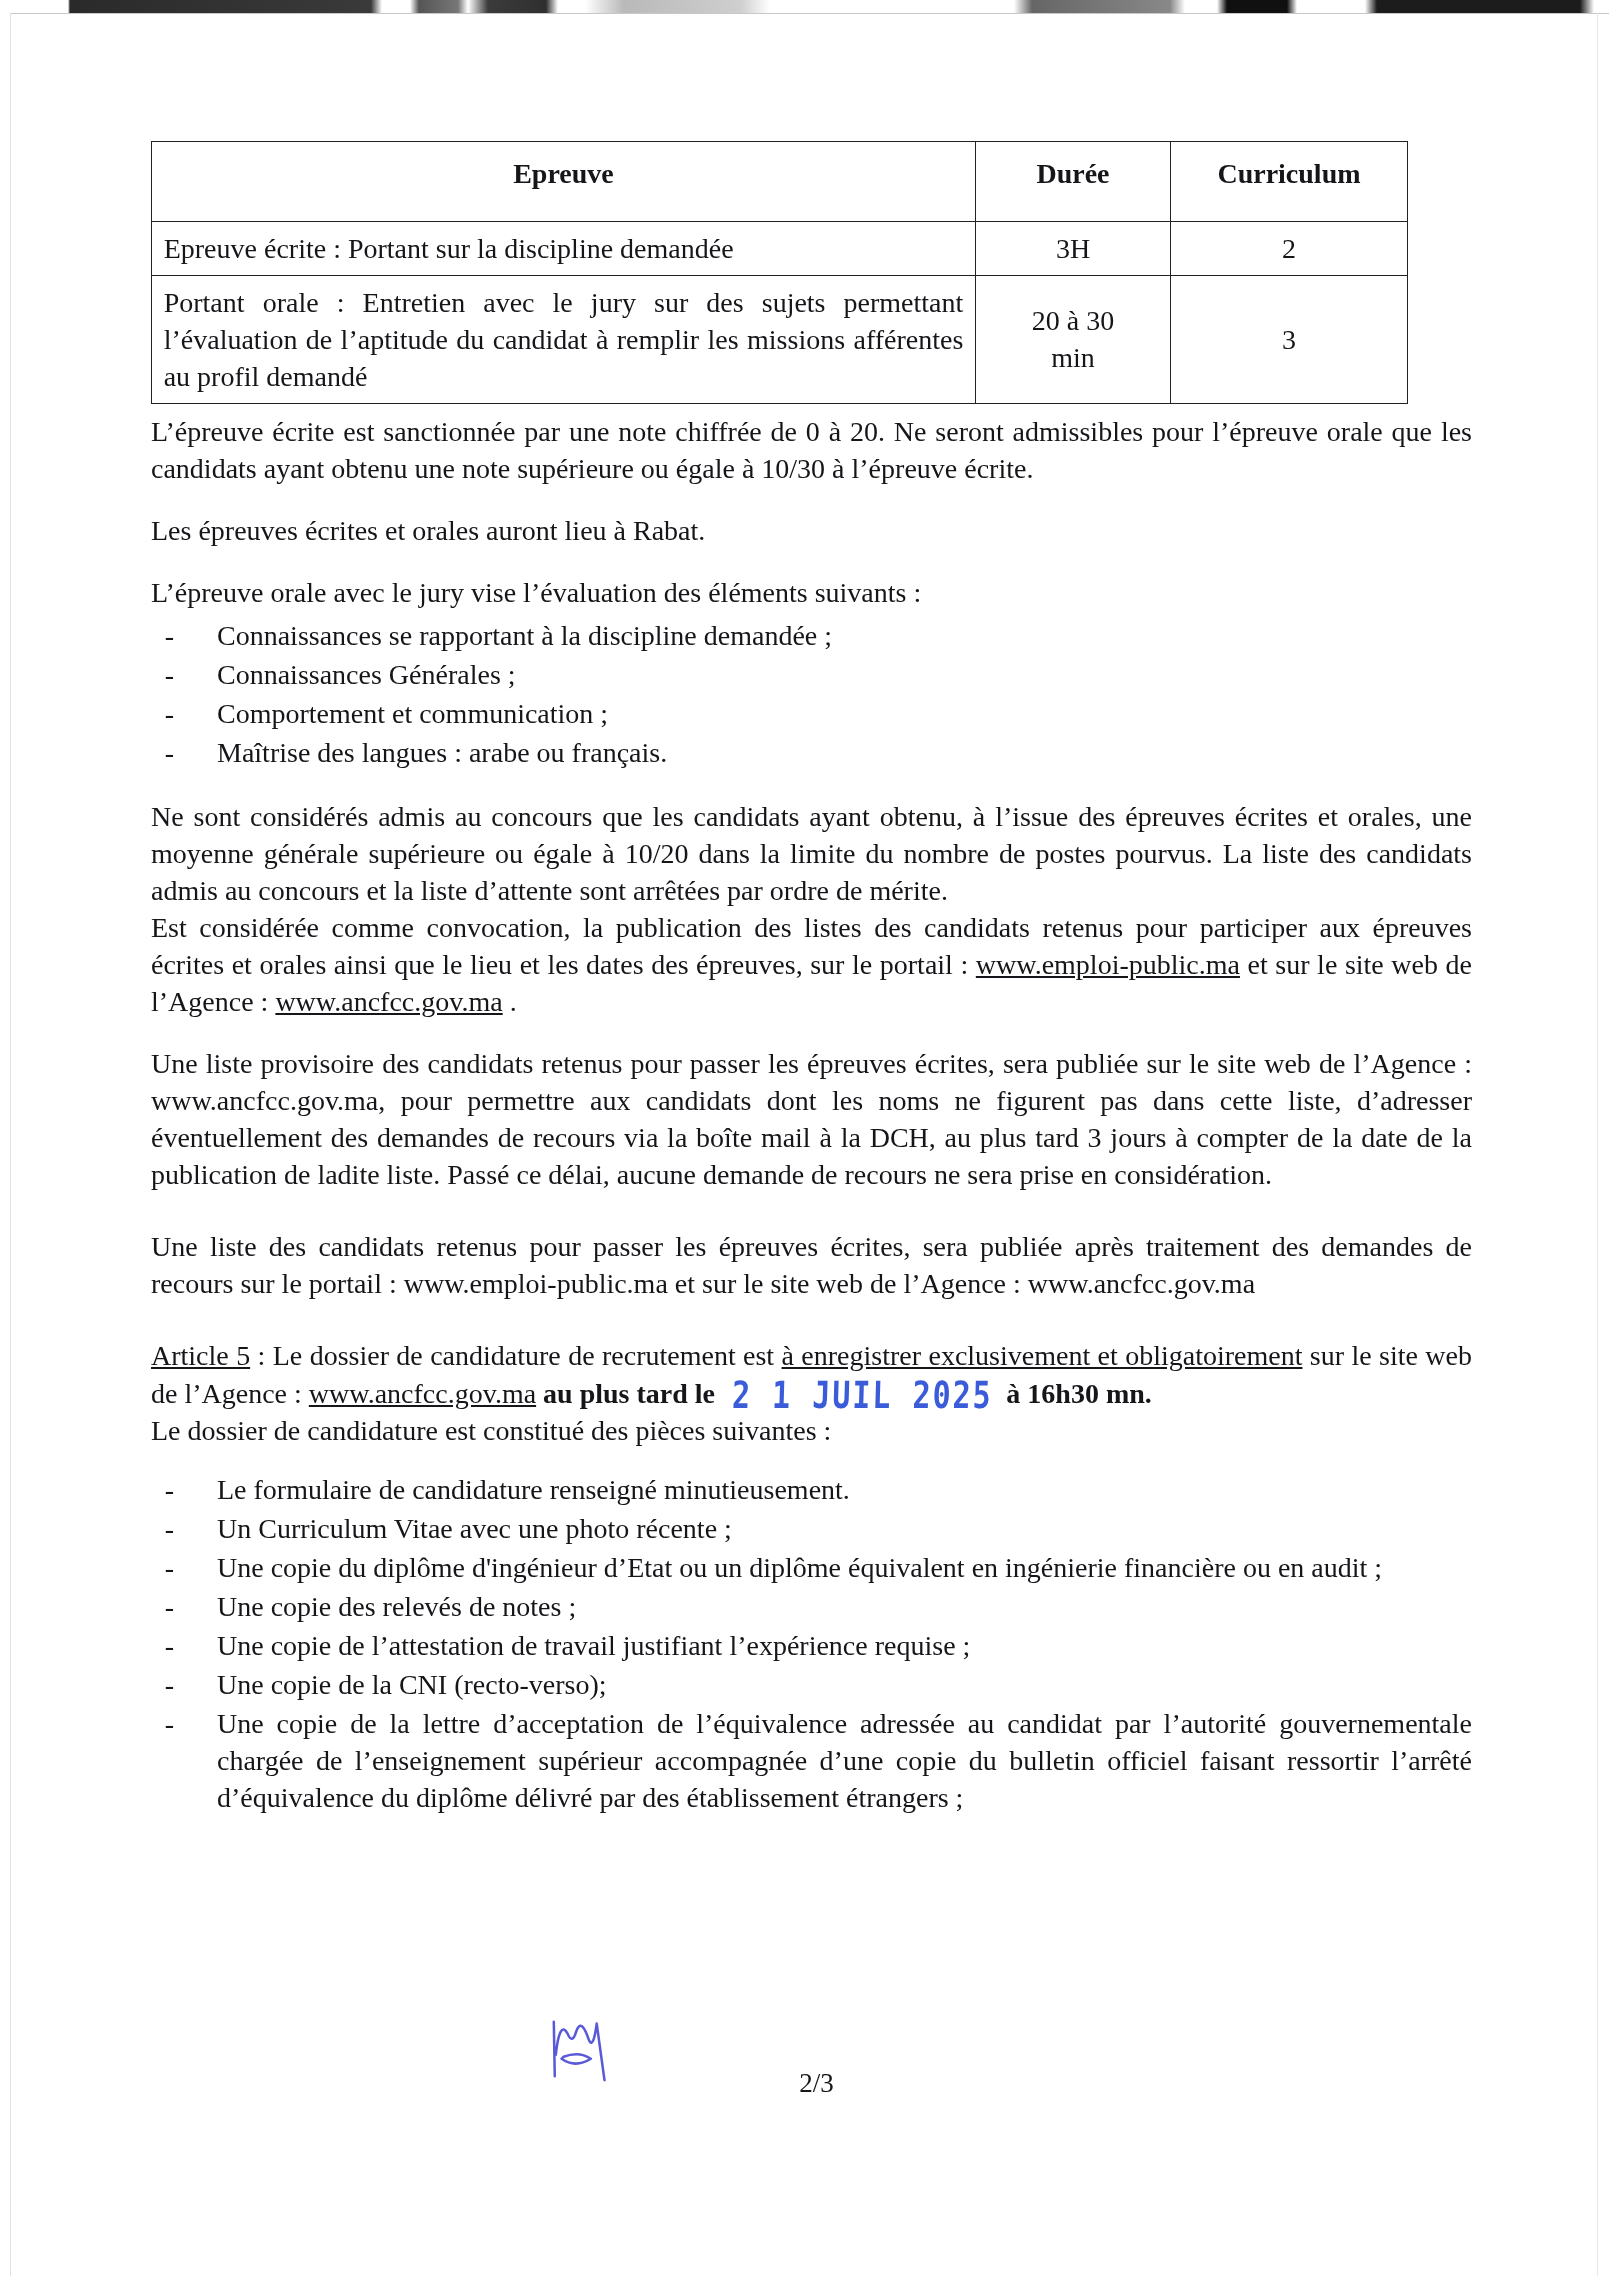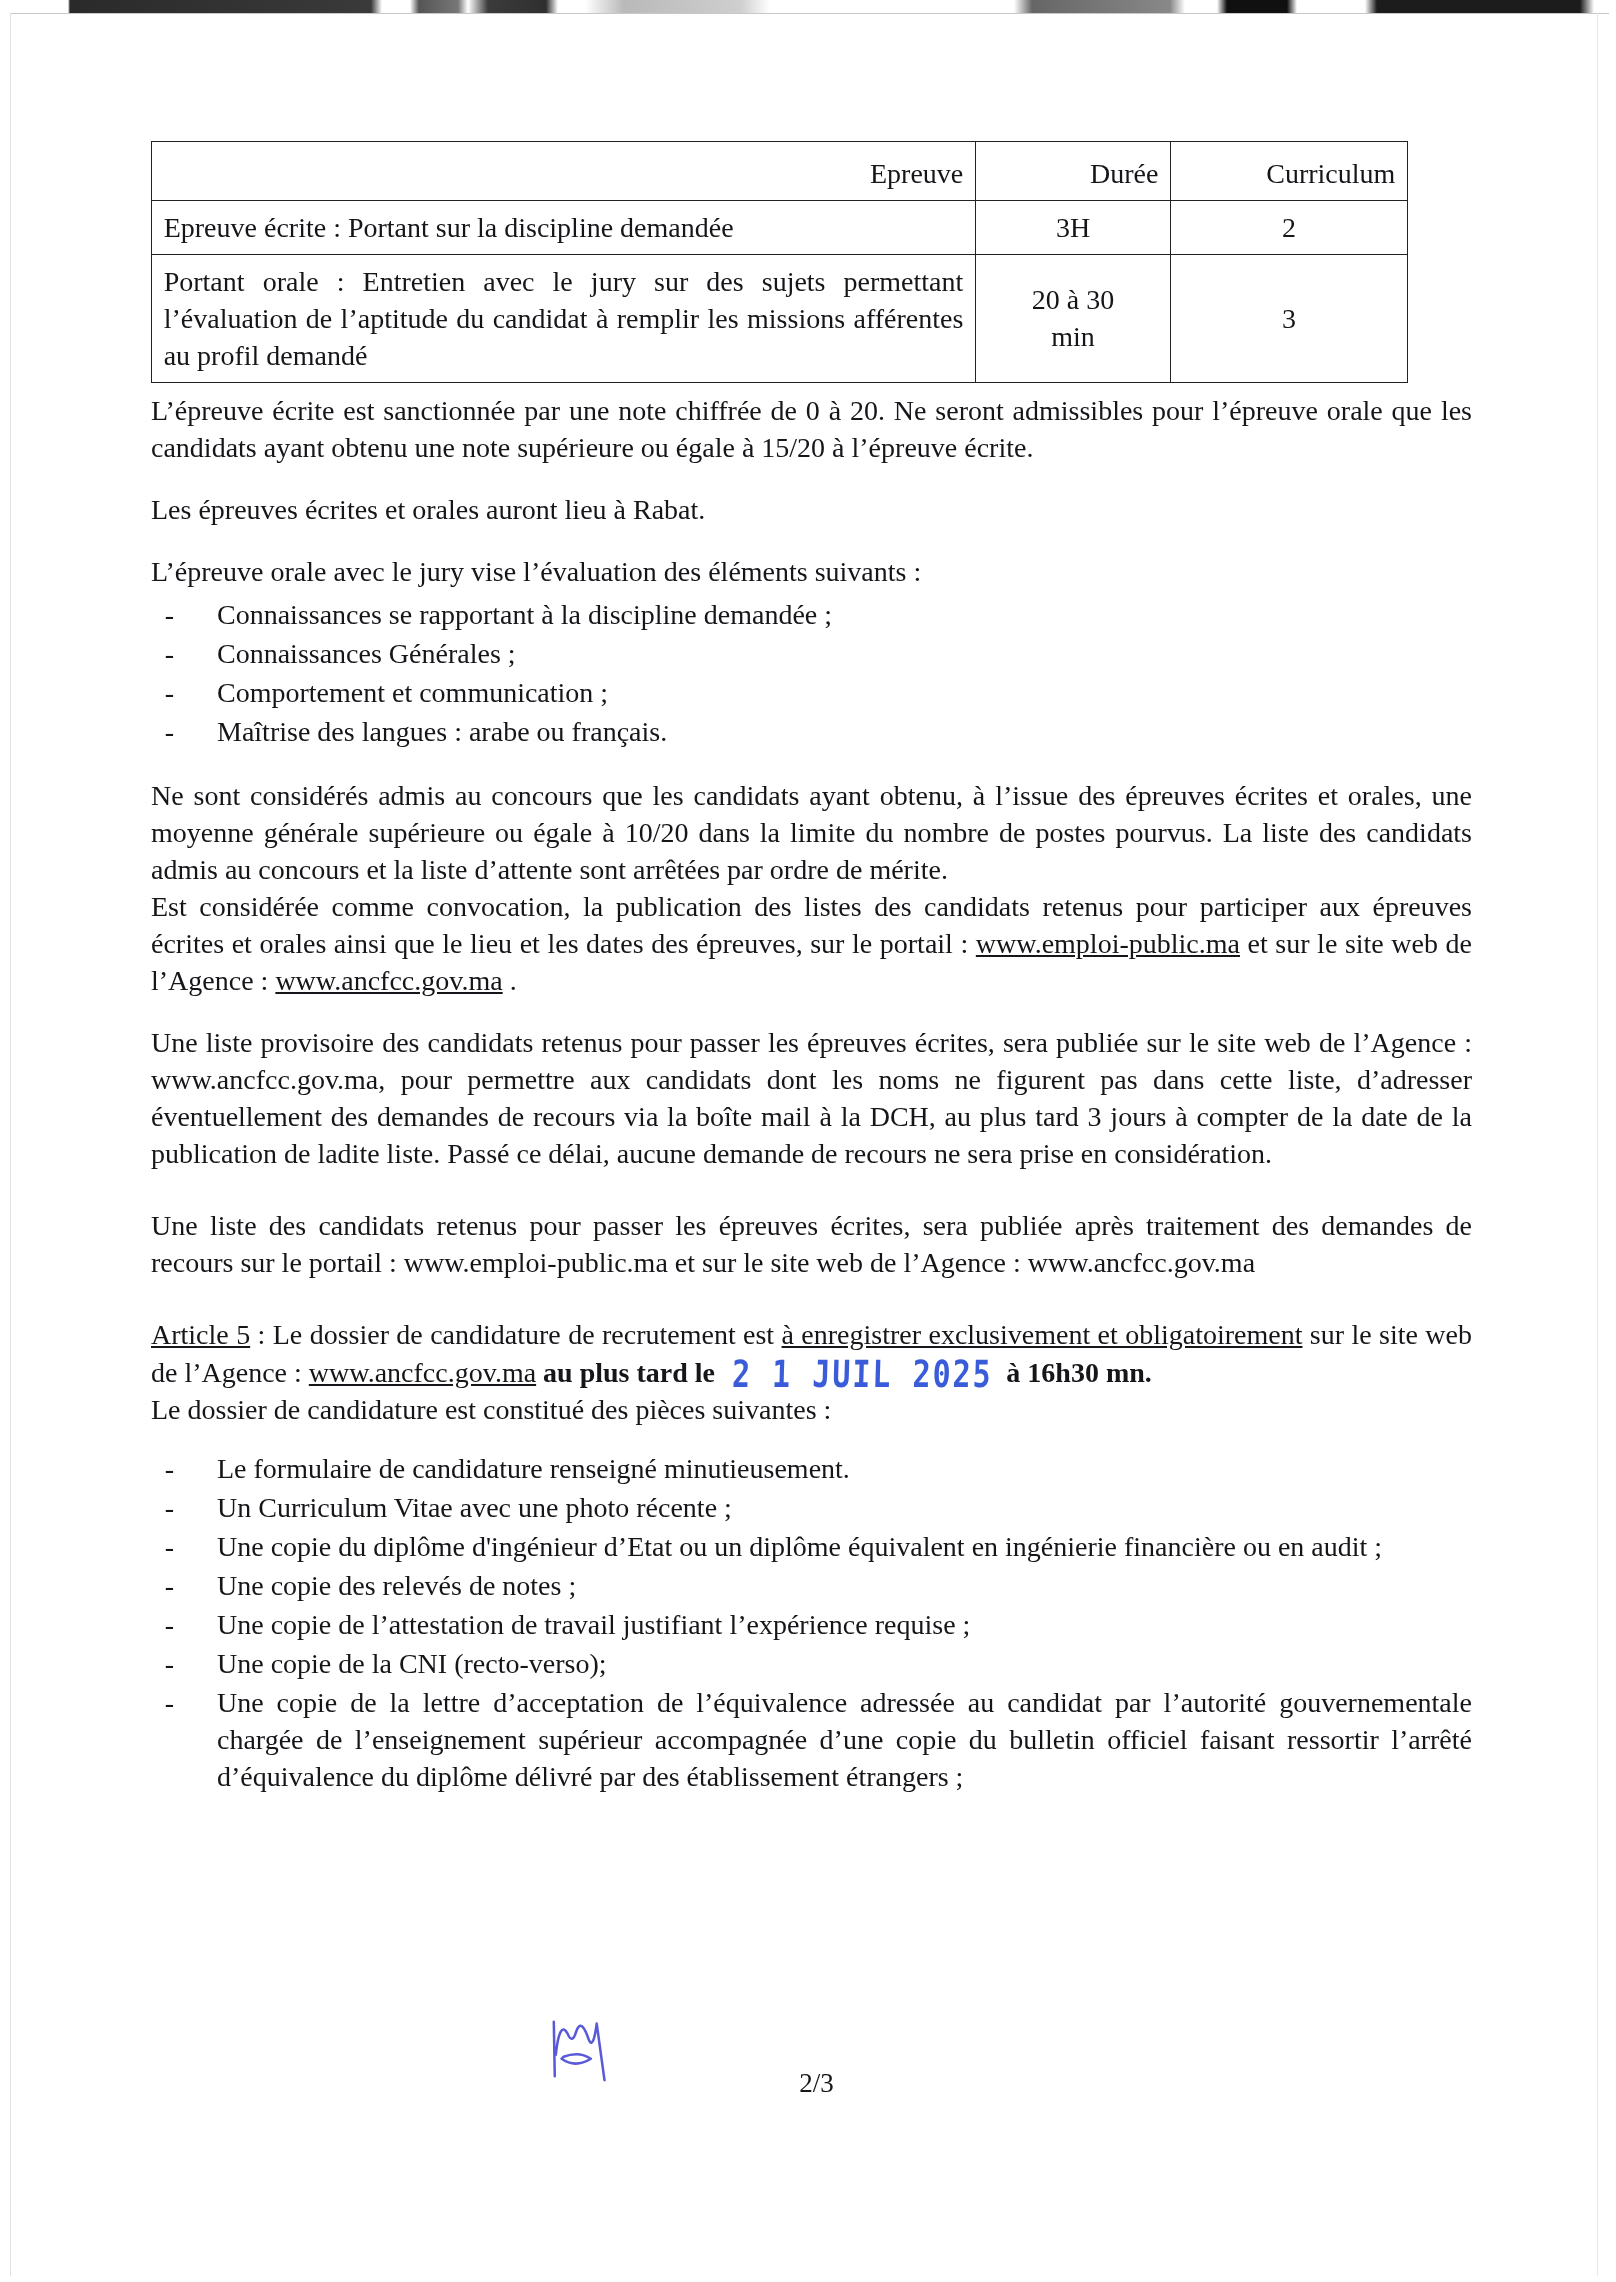--- a/index.html
+++ b/index.html
@@ -102,24 +102,24 @@
     margin: 13.7px 0 9.8px 0;
     table-layout: fixed;
   }
   table.epreuves th,
   table.epreuves td {
     border: 1.6px solid #222;
     padding: 7.8px 11.7px;
     vertical-align: middle;
   }
   table.epreuves th {
-    font-weight: normal;
-    text-align: right;
+    font-weight: bold;
+    text-align: center;
     padding-top: 13.7px;
-    padding-bottom: 8px;
+    padding-bottom: 29px;
   }
   table.epreuves .col-epreuve { width: 824px; }
   table.epreuves .col-duree   { width: 195px; }
   table.epreuves .col-coef    { width: 237px; }
   td.c { text-align: center; }
   td.epreuve-cell {
     text-align: justify;
     text-justify: inter-word;
     padding: 11.7px 13.7px;
   }
@@ -218,21 +218,21 @@
           <td class="epreuve-cell">Portant orale : Entretien avec le jury sur des sujets permettant l’évaluation de l’aptitude du candidat à remplir les missions afférentes au profil demandé</td>
           <td class="c">
             <div>20 à 30</div>
             <div>min</div>
           </td>
           <td class="c">3</td>
         </tr>
       </tbody>
     </table>
 
-    <p class="para">L’épreuve écrite est sanctionnée par une note chiffrée de 0 à 20. Ne seront admissibles pour l’épreuve orale que les candidats ayant obtenu une note supérieure ou égale à 15/20 à l’épreuve écrite.</p>
+    <p class="para">L’épreuve écrite est sanctionnée par une note chiffrée de 0 à 20. Ne seront admissibles pour l’épreuve orale que les candidats ayant obtenu une note supérieure ou égale à 10/30 à l’épreuve écrite.</p>
 
     <div class="gap-md"></div>
     <p class="para">Les épreuves écrites et orales auront lieu à Rabat.</p>
 
     <div class="gap-md"></div>
     <p class="para">L’épreuve orale avec le jury vise l’évaluation des éléments suivants :</p>
 
     <ul class="dashlist">
       <li class="nojust">
         <span class="dash">-</span>

